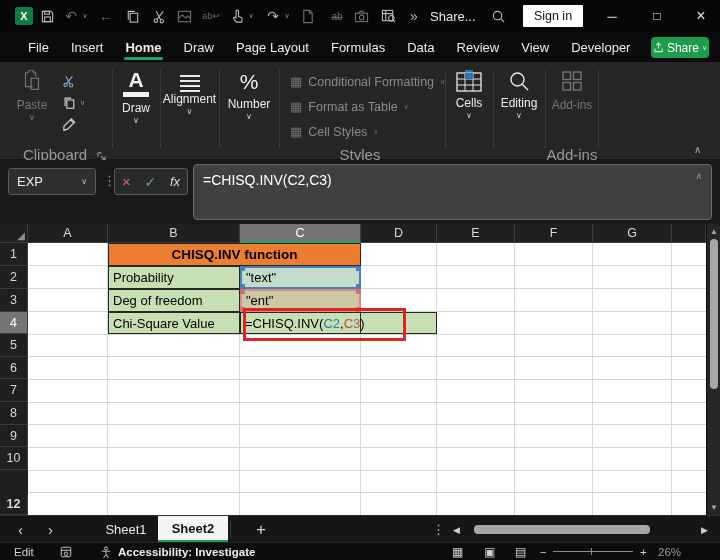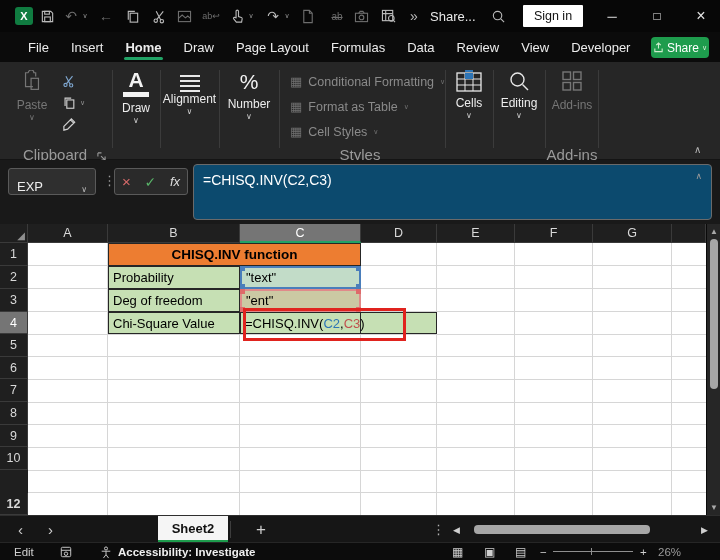--- a/index.html
+++ b/index.html
@@ -40,28 +40,28 @@
   .align-lines { display:flex; flex-direction:column; gap:3px; margin-top:5px; }
   .align-lines i { display:block; width:20px; height:2px; background:#e8e8e8; }
   .pct { font-size:21px; color:#f2f2f2; line-height:24px; }
   .styles-item { position:absolute; left:290px; display:flex; align-items:center; gap:6px; color:#8a8a8a; font-size:12.5px; }
   .styles-item .sicon { font-size:13px; color:#6f6f6f; }
   .collapse-chev { position:absolute; left:694px; top:82px; color:#b5b5b5; font-size:10px; }
   .launcher svg { stroke:#9a9a9a; fill:none; stroke-width:1.2; }
 
   
   .fbar { position:absolute; left:0; top:160px; width:720px; height:64px; background:#191919; }
-  .namebox { position:absolute; left:8px; top:8px; width:88px; height:27px; background:#2f2f2f; border:1px solid #5a5a5a; border-radius:3px; color:#eee; font-size:13px; display:flex; align-items:flex-end; padding:0 8px; }
+  .namebox { position:absolute; left:8px; top:8px; width:88px; height:27px; background:#2f2f2f; border:1px solid #5a5a5a; border-radius:3px; color:#eee; font-size:13px; display:flex; align-items:center; padding:0 8px; }
   .namebox .nb-chev { margin-left:auto; font-size:8px; color:#bbb; }
   .vdots { position:absolute; left:103px; top:13px; color:#9a9a9a; font-size:13px; }
   .fbtns { position:absolute; left:114px; top:8px; width:74px; height:27px; background:#2a2a2a; border:1px solid #5a5a5a; border-radius:3px; display:flex; align-items:center; justify-content:space-around; }
   .fx-cancel { color:#d66a6a; font-size:15px; }
   .fx-enter { color:#58b368; font-size:14px; }
   .fx-fx { color:#ddd; font-size:13px; font-style:italic; }
-  .finput { position:absolute; left:193px; top:4px; width:519px; height:56px; background:#0c4a6e; border:1px solid #6a6a6a; border-radius:4px; color:#fff; font-size:14px; padding:7px 9px; }
+  .finput { position:absolute; left:193px; top:4px; width:519px; height:56px; background:#404040; border:1px solid #6a6a6a; border-radius:4px; color:#fff; font-size:14px; padding:7px 9px; }
   .finput .exp-chev { position:absolute; right:9px; top:6px; color:#9a9a9a; font-size:9px; }
 
   
   .grid { position:absolute; left:0; top:224px; width:720px; height:291px; background:#1f1f1f; }
   .colhdr { position:absolute; top:0; height:19px; background:#1f1f1f; border-right:1px solid #3a3a3a; border-bottom:1px solid #3a3a3a; color:#d9d9d9; font-size:12.5px; display:flex; align-items:center; justify-content:center; }
   .colhdr.sel { background:#757575; color:#fff; border-bottom:2px solid var(--tab-underline-green,#21A366); }
   .rowhdr { position:absolute; left:0; width:28px; background:#1f1f1f; border-right:1px solid #3a3a3a; border-bottom:1px solid #3a3a3a; color:#d9d9d9; font-size:12.5px; display:flex; align-items:center; justify-content:center; }
   .rowhdr.sel { background:#757575; color:#fff; }
   .corner { position:absolute; left:0; top:0; width:28px; height:19px; background:#1f1f1f; border-right:1px solid #3a3a3a; border-bottom:1px solid #3a3a3a; color:#8f8f8f; font-size:10px; display:flex; align-items:flex-end; justify-content:flex-end; padding:1px 2px; }
   .sheet-white { position:absolute; left:28px; top:19px; width:678px; height:272px; background:#ffffff; }
@@ -419,20 +419,21 @@
     <div class="vscroll">
       <span class="arr" style="top:3px;">▲</span>
       <div class="vthumb"></div>
       <span class="arr" style="bottom:3px;">▼</span>
     </div>
   </div>
 
   <div class="sheetbar">
     <div class="snav" style="left:18px;">‹</div>
     <div class="snav" style="left:48px;">›</div>
+    <div class="stab" style="left:95px;width:62px;">Sheet1</div>
     <div class="stab active" style="left:158px;width:70px;">Sheet2</div>
     <div class="ssep" style="left:230px;"></div>
     <div class="snav" style="left:256px;font-size:17px;">+</div>
     <div class="snav" style="left:432px;font-size:13px;color:#b0b0b0;">⋮</div>
     <div class="snav" style="left:453px;font-size:9px;">◀</div>
     <div class="hscroll-track">
       <div class="hthumb"></div>
     </div>
     <div class="snav" style="left:701px;font-size:9px;">▶</div>
   </div>

